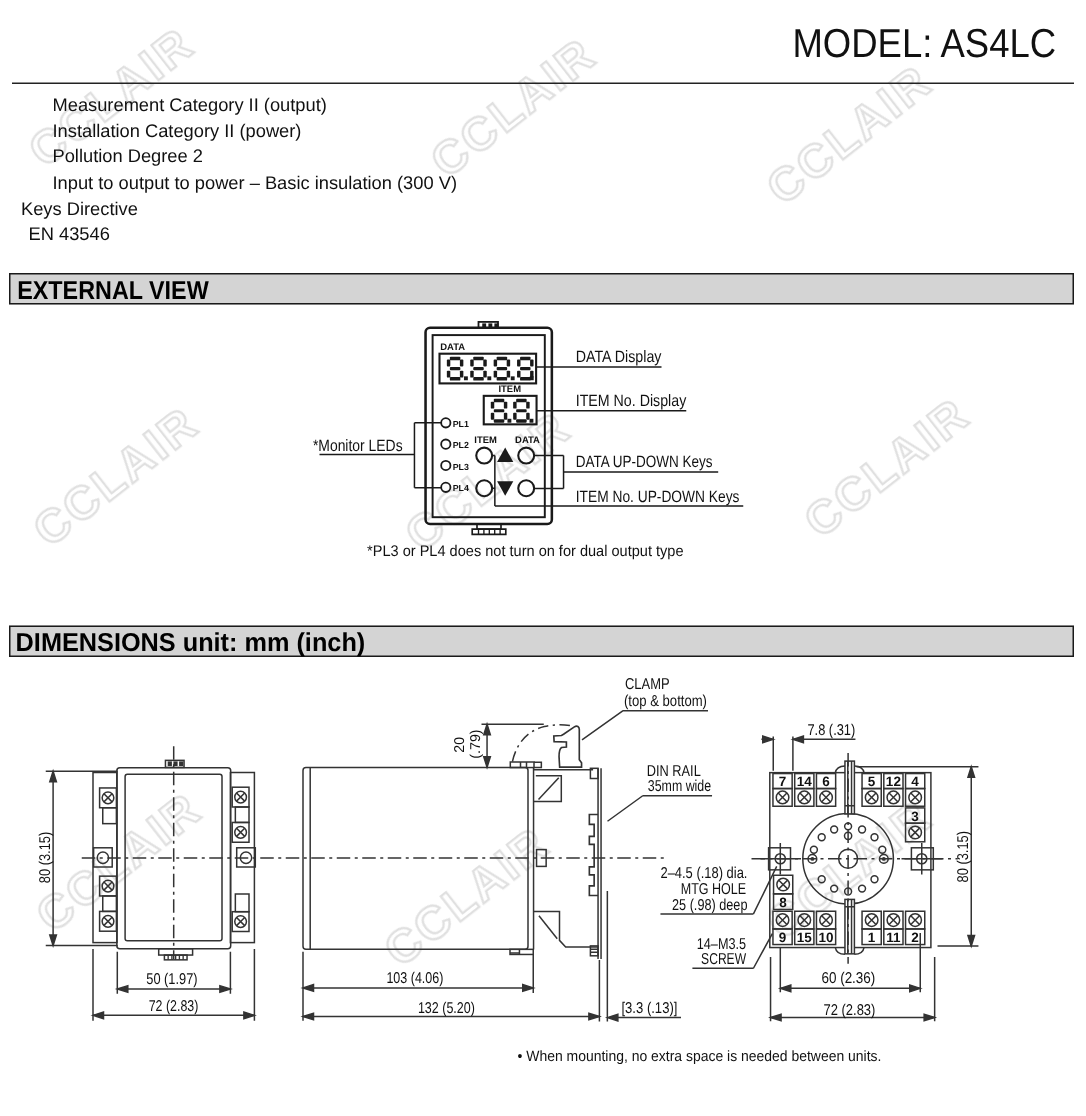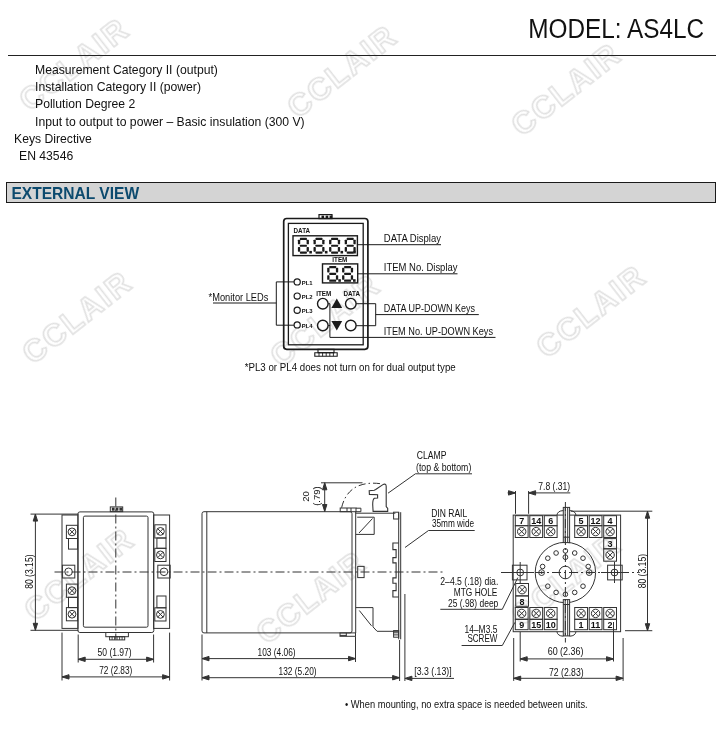--- a/index.html
+++ b/index.html
@@ -1,21 +1,21 @@
 <!DOCTYPE html>
 <html><head>
 <meta charset="utf-8">
 <style>
 html,body{margin:0;padding:0;background:#fff;}
 .page{position:relative;width:724px;height:744px;background:#ffffff;font-family:"Liberation Sans",sans-serif;overflow:hidden;}
 .wm{position:absolute;font-family:"Liberation Sans",sans-serif;font-weight:bold;font-size:31px;letter-spacing:2px;color:rgba(255,255,255,0);-webkit-text-stroke:1.5px #e0e0e0;transform:rotate(-38deg);filter:blur(0.4px);white-space:nowrap;}
 .title{position:absolute;right:20px;top:14.3px;font-size:27px;color:#111;transform:scaleX(0.901);transform-origin:100% 0;}
 .rule{position:absolute;left:8px;width:708px;height:0;border-top:1.4px solid #222;}
 .para{position:absolute;font-size:12.2px;color:#111;line-height:17.2px;white-space:nowrap;}
-.bar{position:absolute;left:6px;width:708px;height:19px;background:#d4d4d4;border:1.4px solid #1a1a1a;font-weight:bold;font-size:17.3px;color:#0c4a6e;}
+.bar{position:absolute;left:6px;width:708px;height:19px;background:#d4d4d4;border:1.4px solid #1a1a1a;font-weight:bold;font-size:17.3px;color:#000000;}
 .bar span{display:inline-block;transform-origin:0 0;padding-left:5px;}
 svg{position:absolute;left:0;top:0;}
 svg text{font-family:"Liberation Sans",sans-serif;fill:#111;}
 </style>
 </head>
 <body>
 <div class="page">
 
 <div class="wm" style="left:10px;top:47px;">CCLAIR</div>
 
@@ -41,20 +41,21 @@
 
 <div class="para" style="left:19px;top:62px;margin-left:16px;">Measurement Category II (output)<br>Installation Category II (power)<br>Pollution Degree 2<br>Input to output to power – Basic insulation (300 V)</div>
 
 <div class="para" style="left:14px;top:130.8px;">Keys Directive</div>
 
 <div class="para" style="left:19px;top:148px;">EN 43546</div>
 
 <div class="bar" style="top:181.5px;"><span style="transform:scaleX(0.9);">EXTERNAL VIEW</span></div>
 
 
+<div class="bar" style="top:417.2px;"><span style="transform:scaleX(0.975);padding-left:3.5px;">DIMENSIONS unit: mm (inch)</span></div>
 
 <div class="para" style="left:345px;top:696px;font-size:10px;transform:scaleX(0.93);transform-origin:0 0;">• When mounting, no extra space is needed between units.</div>
 
 <svg width="724" height="744" viewBox="0 0 724 744">
 <defs>
 <path id="arR" d="M0 0 l-7 -2.2 v4.4 z"></path>
 <path id="arL" d="M0 0 l7 -2.2 v4.4 z"></path>
 <path id="arU" d="M0 0 l-2.2 7 h4.4 z"></path>
 <path id="arD" d="M0 0 l-2.2 -7 h4.4 z"></path>
 <g id="scrF">

